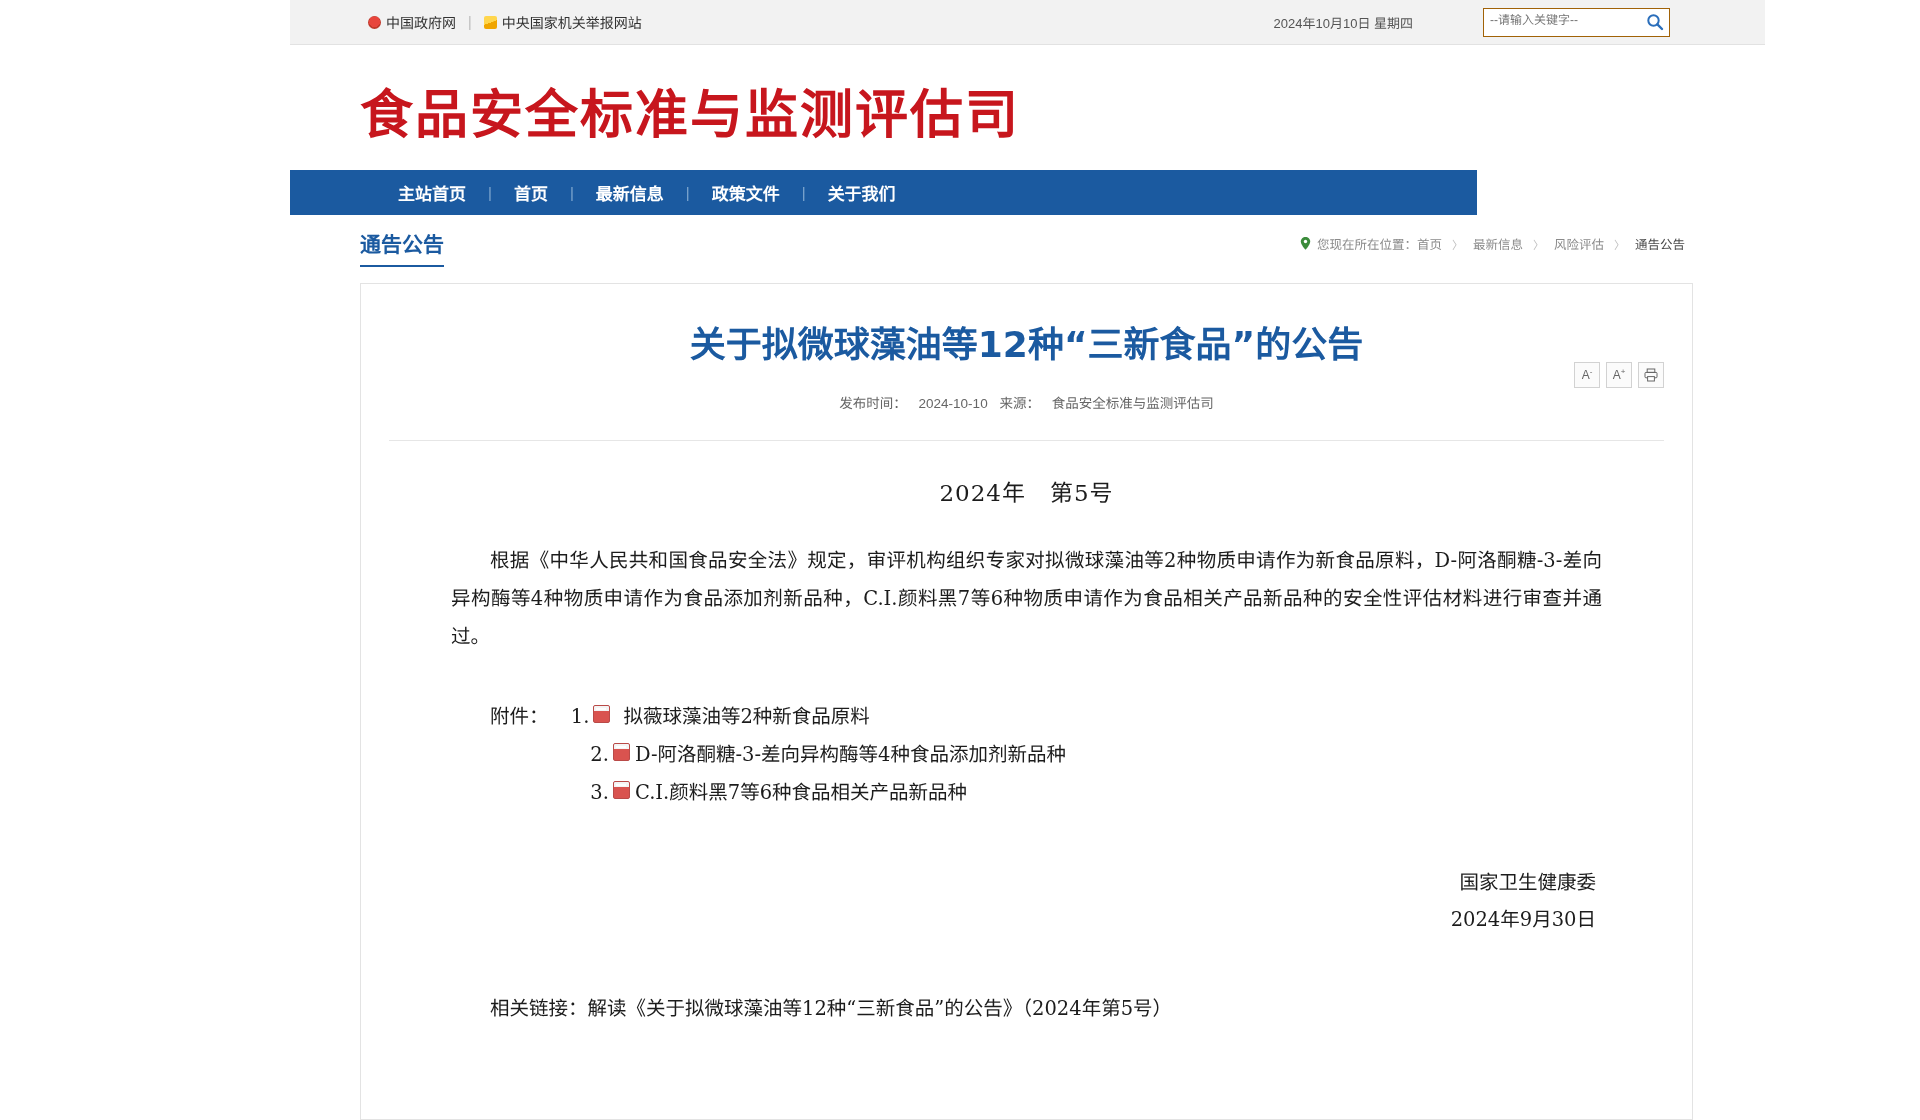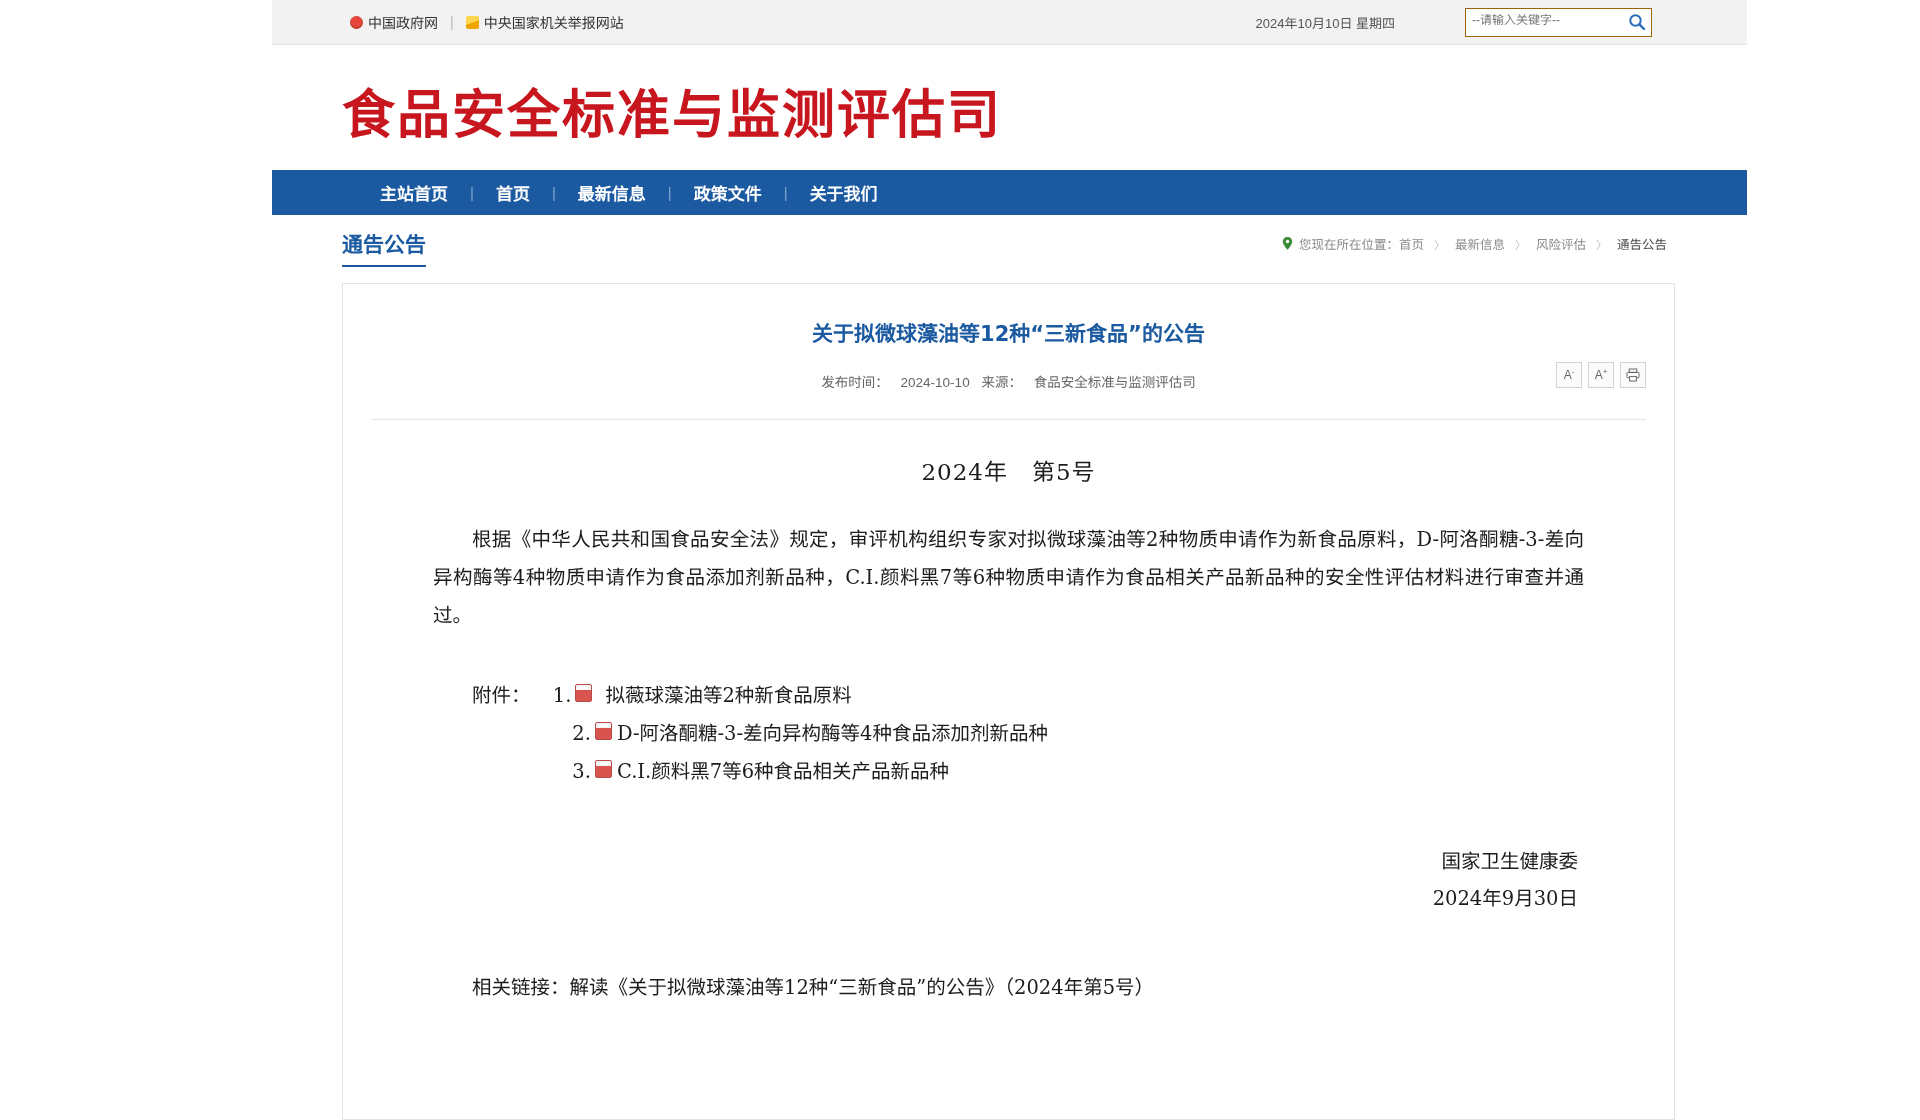--- a/index.html
+++ b/index.html
@@ -11,21 +11,21 @@
   #page {
     position: relative;
     width: 1920px;
     height: 1120px;
     background: #ffffff;
     overflow: hidden;
   }
   
   .content-wrap {
     position: absolute;
-    left: 272px;
+    left: 290px;
     top: 0;
     width: 1475px;
     height: 1120px;
   }
 
   
   .topbar {
     position: absolute;
     left: 0;
     top: 0;
@@ -123,21 +123,21 @@
     letter-spacing: 2px;
     color: #c7161d;
     white-space: nowrap;
   }
 
   
   .nav {
     position: absolute;
     left: 0;
     top: 170px;
-    width: 1475px;
+    width: 1187px;
     height: 45px;
     background: #1b5aa0;
     display: flex;
     align-items: center;
   }
   .nav-inner {
     display: flex;
     align-items: center;
     margin-left: 86px;
   }
@@ -210,21 +210,21 @@
     width: 1333px;
     min-height: 837px;
     background: #ffffff;
     border: 1px solid #e3e3e3;
     box-sizing: border-box;
   }
   .article-title {
     margin: 36px 90px 0 90px;
     text-align: center;
     font-family: "DejaVu Sans", sans-serif;
-    font-size: 21px;
+    font-size: 36px;
     font-weight: bold;
     color: #1b5aa0;
     line-height: 1.4;
   }
   .article-meta {
     margin-top: 22px;
     text-align: center;
     font-size: 13.5px;
     color: #666666;
   }

